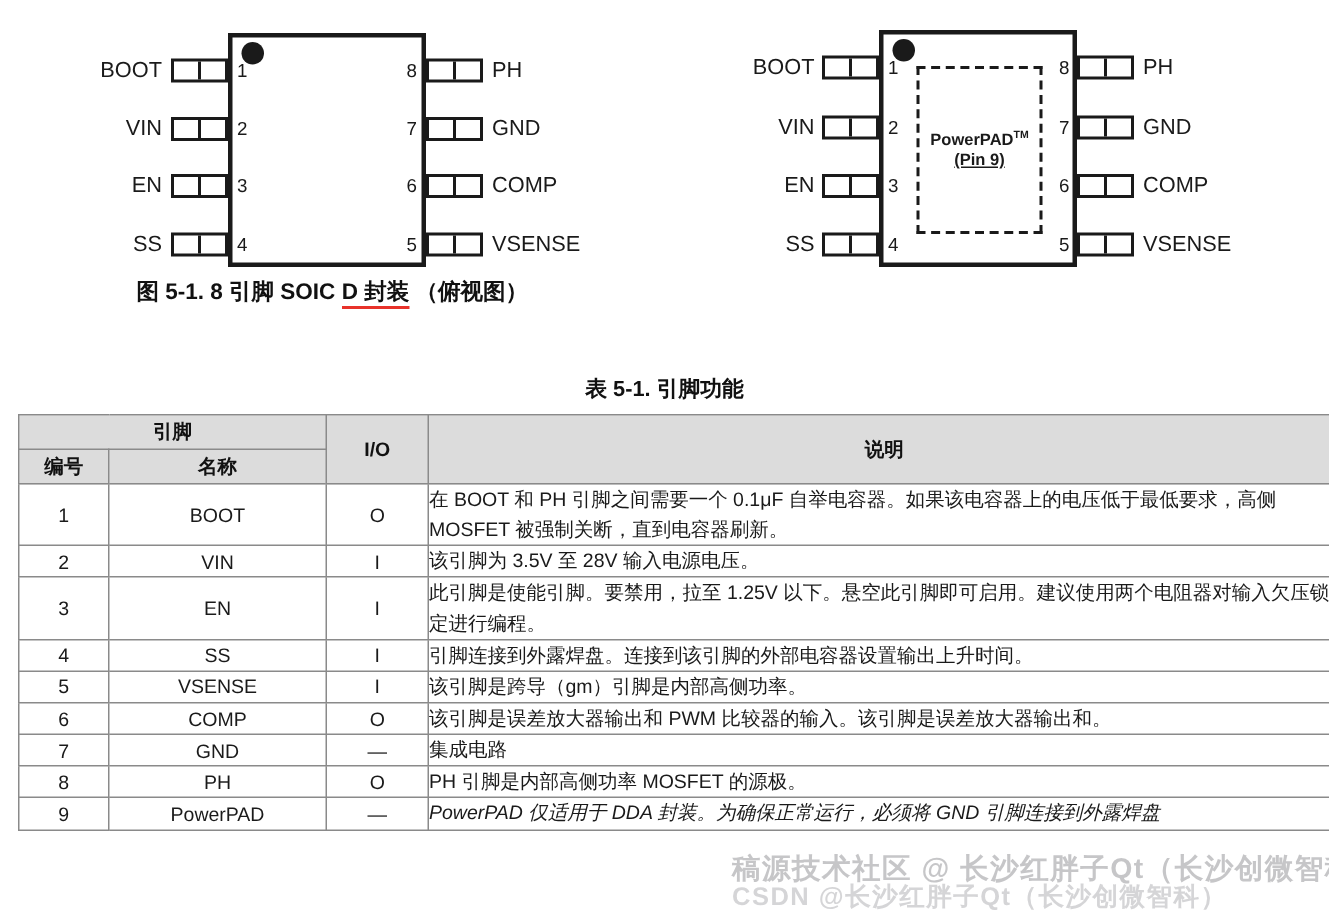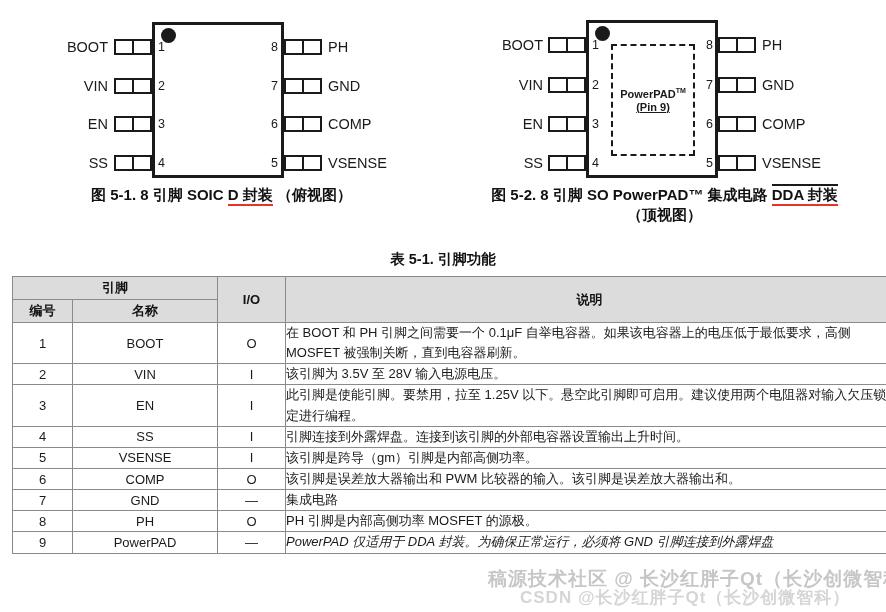--- a/index.html
+++ b/index.html
@@ -228,21 +228,21 @@
     user-select: none;
   }
   #watermark-main {
     left: 488px;
     top: 566px;
     font-size: 19px;
     color: rgba(120,120,125,0.42);
     letter-spacing: 1px;
   }
   #watermark-sub {
-    left: 520px;
+    left: 488px;
     top: 586px;
     font-size: 17px;
     color: rgba(150,150,155,0.40);
     letter-spacing: 1px;
   }
 </style>
 </head>
 <body>
 
 <div id="figures">
@@ -372,24 +372,20 @@
       <div class="pin-label lbl-left" style="left:2px; top:38px; width:98px;">BOOT</div>
       <div class="pin-label lbl-left" style="left:2px; top:78px; width:98px;">VIN</div>
       <div class="pin-label lbl-left" style="left:2px; top:117px; width:98px;">EN</div>
       <div class="pin-label lbl-left" style="left:2px; top:156px; width:98px;">SS</div>
 
       <div class="pin-label lbl-right" style="left:319px; top:38px;">PH</div>
       <div class="pin-label lbl-right" style="left:319px; top:78px;">GND</div>
       <div class="pin-label lbl-right" style="left:319px; top:117px;">COMP</div>
       <div class="pin-label lbl-right" style="left:319px; top:156px;">VSENSE</div>
 
-      <div class="fig-caption" id="dda-caption">
-        <span>图 5-2. 8 引脚 SO PowerPAD™ 集成电路</span><span>&nbsp;</span><span class="red-underline black-overline">DDA 封装</span><br>
-        <span>（顶视图）</span>
-      </div>
 
     </div>
   </div>
 
 </div>
 
 <div id="table-title">表 5-1. 引脚功能</div>
 
 <div id="pin-table-wrap">
   <table id="pin-table">

